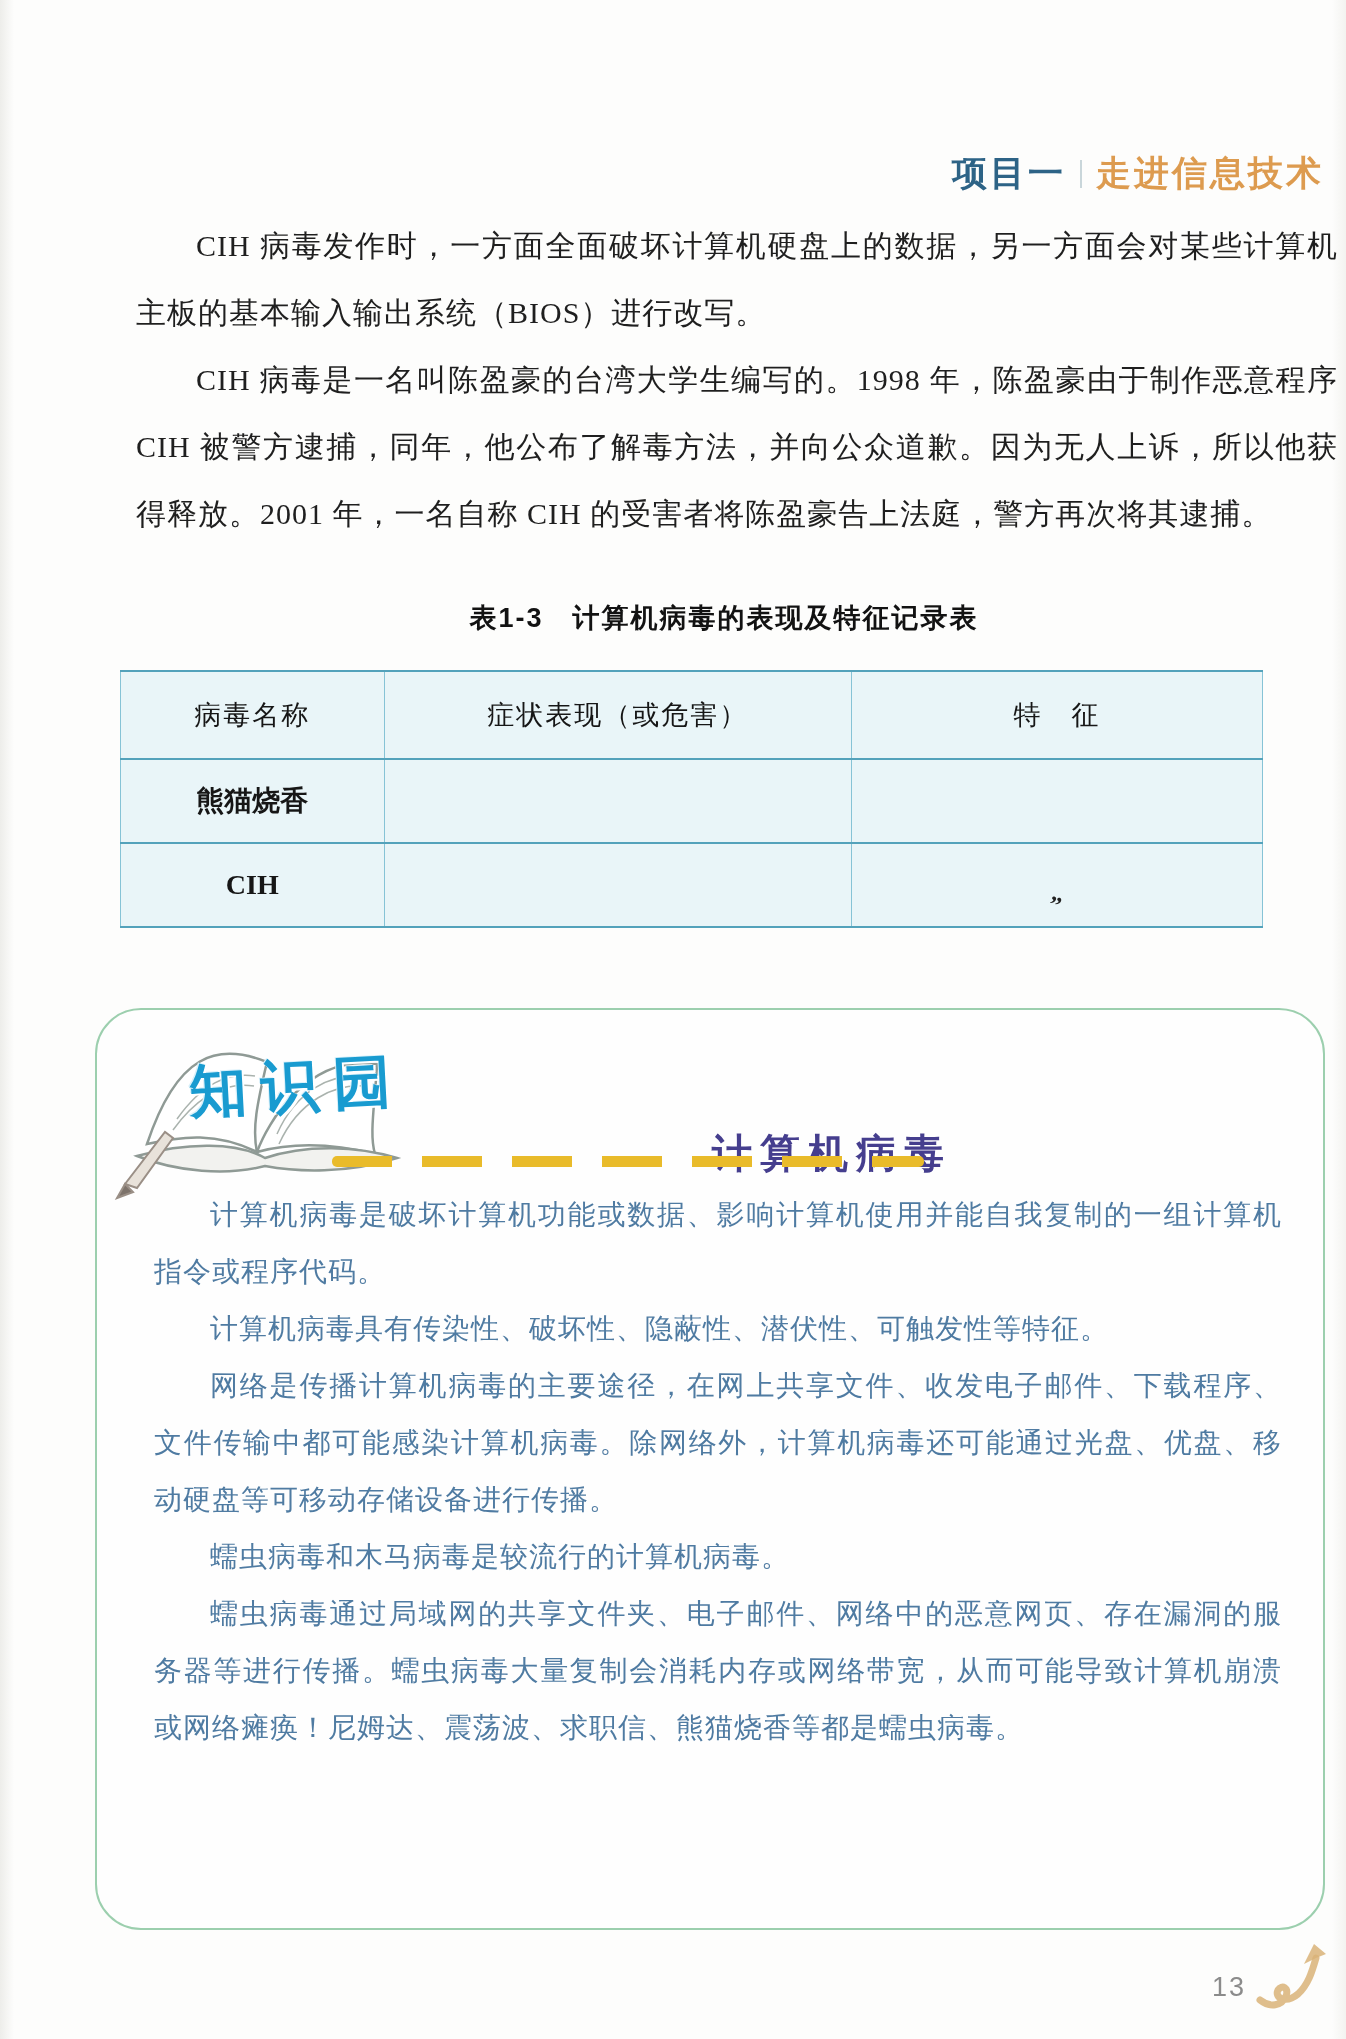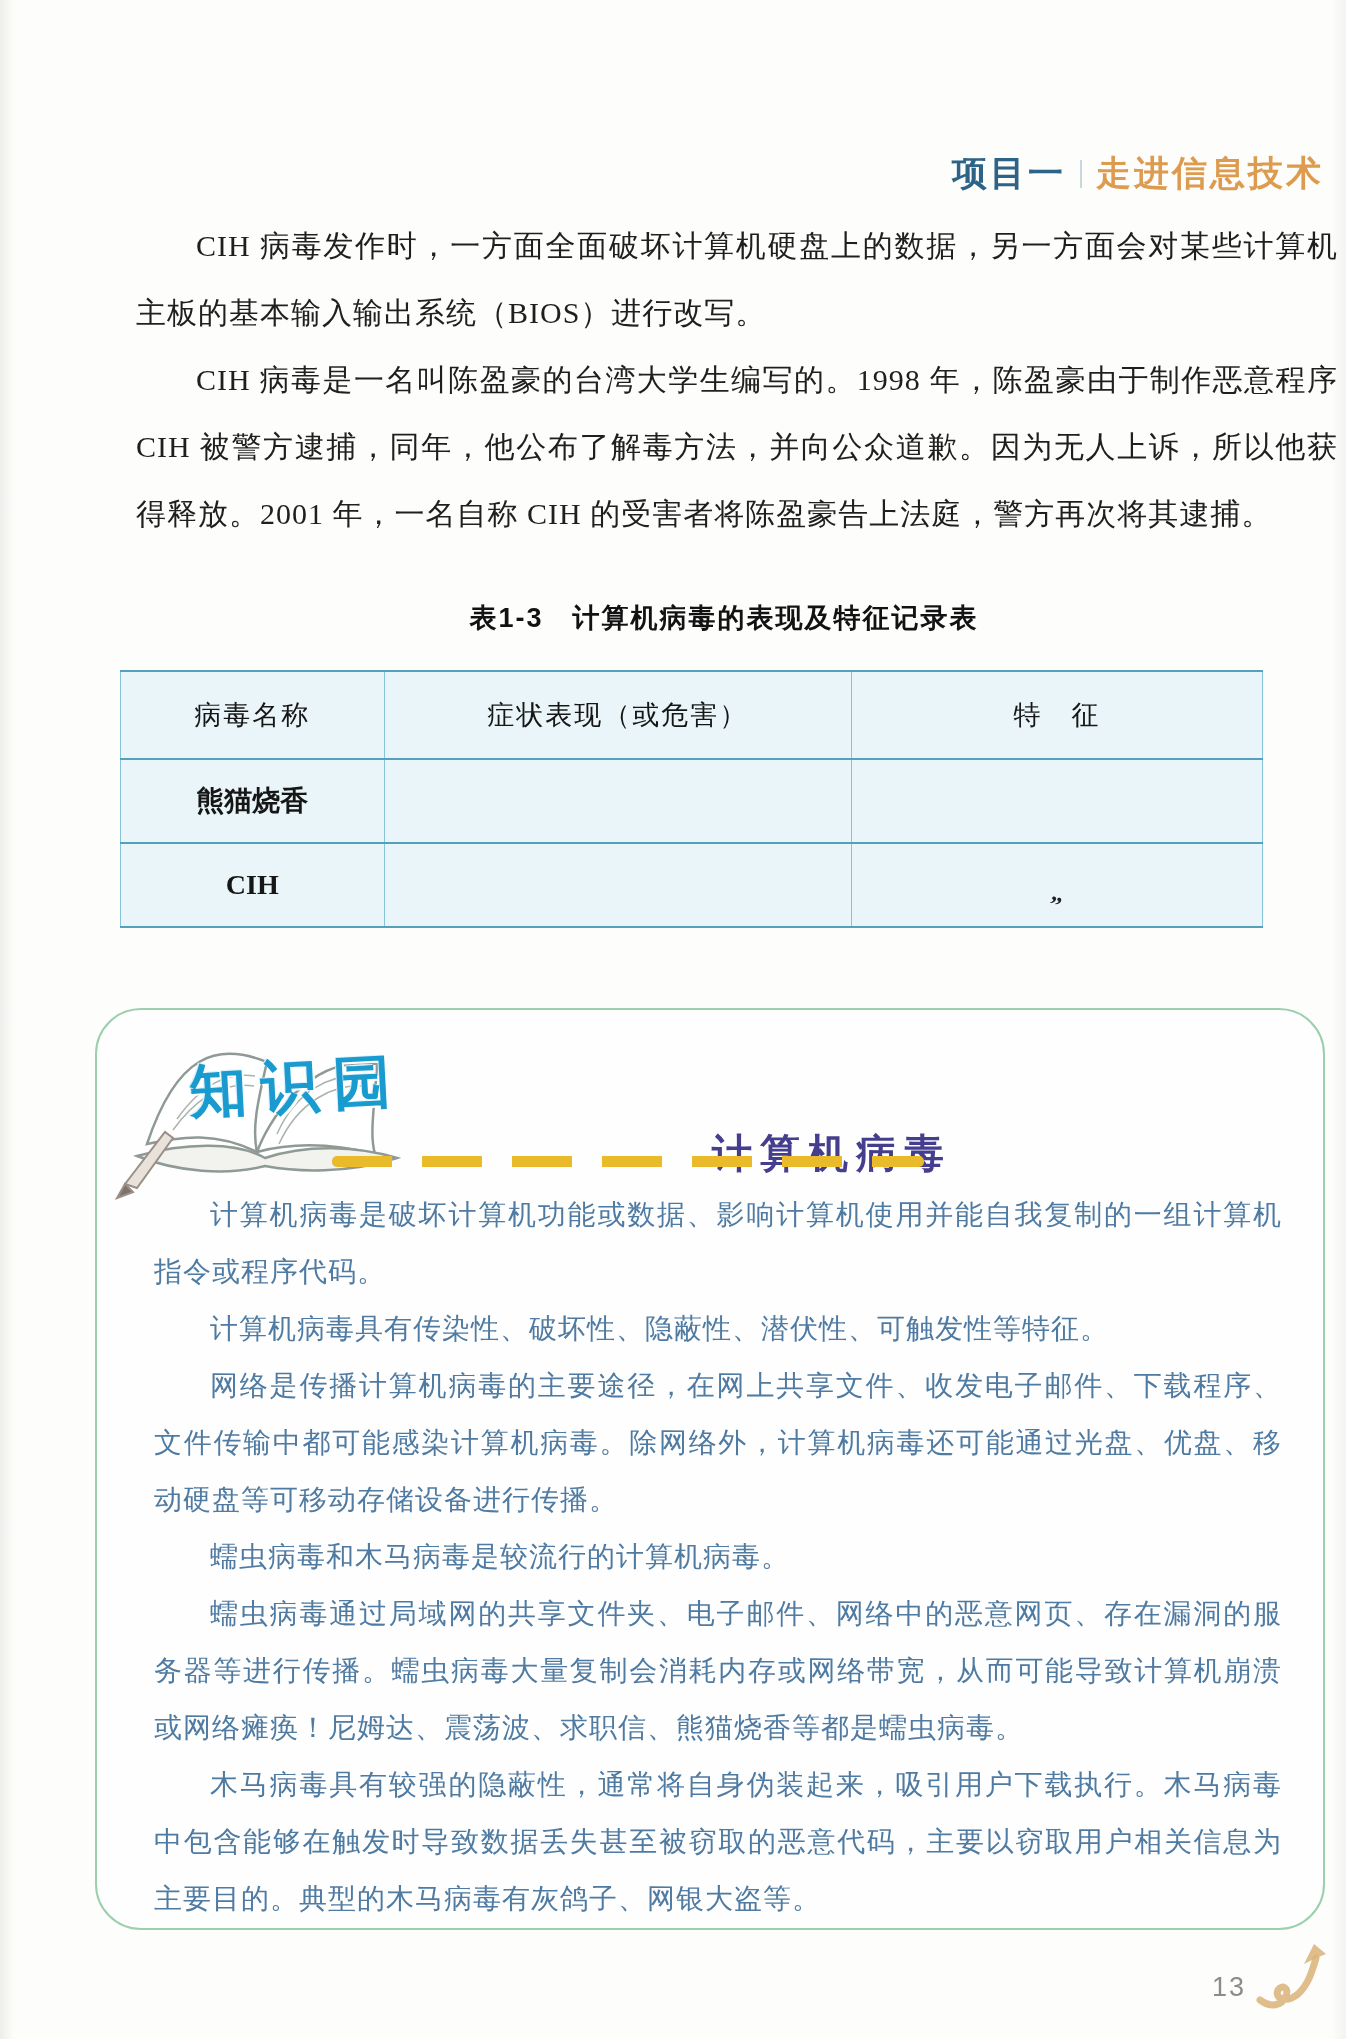--- a/index.html
+++ b/index.html
@@ -168,21 +168,20 @@
     <div class="kbox-title">计算机病毒</div>
 
     <div class="kbox-dashes"></div>
 
     <div class="kbox-body">
       <p>计算机病毒是破坏计算机功能或数据、影响计算机使用并能自我复制的一组计算机指令或程序代码。</p>
       <p>计算机病毒具有传染性、破坏性、隐蔽性、潜伏性、可触发性等特征。</p>
       <p>网络是传播计算机病毒的主要途径，在网上共享文件、收发电子邮件、下载程序、文件传输中都可能感染计算机病毒。除网络外，计算机病毒还可能通过光盘、优盘、移动硬盘等可移动存储设备进行传播。</p>
       <p>蠕虫病毒和木马病毒是较流行的计算机病毒。</p>
       <p>蠕虫病毒通过局域网的共享文件夹、电子邮件、网络中的恶意网页、存在漏洞的服务器等进行传播。蠕虫病毒大量复制会消耗内存或网络带宽，从而可能导致计算机崩溃或网络瘫痪！尼姆达、震荡波、求职信、熊猫烧香等都是蠕虫病毒。</p>
-      <p>木马病毒具有较强的隐蔽性，通常将自身伪装起来，吸引用户下载执行。木马病毒中包含能够在触发时导致数据丢失甚至被窃取的恶意代码，主要以窃取用户相关信息为主要目的。典型的木马病毒有灰鸽子、网银大盗等。</p>
     </div>
   </div>
 
   <div class="page-number">13</div>
   <svg class="footer-swoosh" width="90" height="78" viewBox="0 0 90 78">
     <g fill="none" stroke="#d9b378" stroke-width="7" stroke-linecap="round" opacity="0.85">
       <path d="M8 62 C18 70 30 68 34 58 C37 50 30 46 26 52 C22 60 34 66 46 56 C56 47 60 34 64 20"></path>
     </g>
     <path d="M64 20 L52 26 L62 6 L74 16 Z" fill="#d9b378" opacity="0.85"></path>
   </svg>

